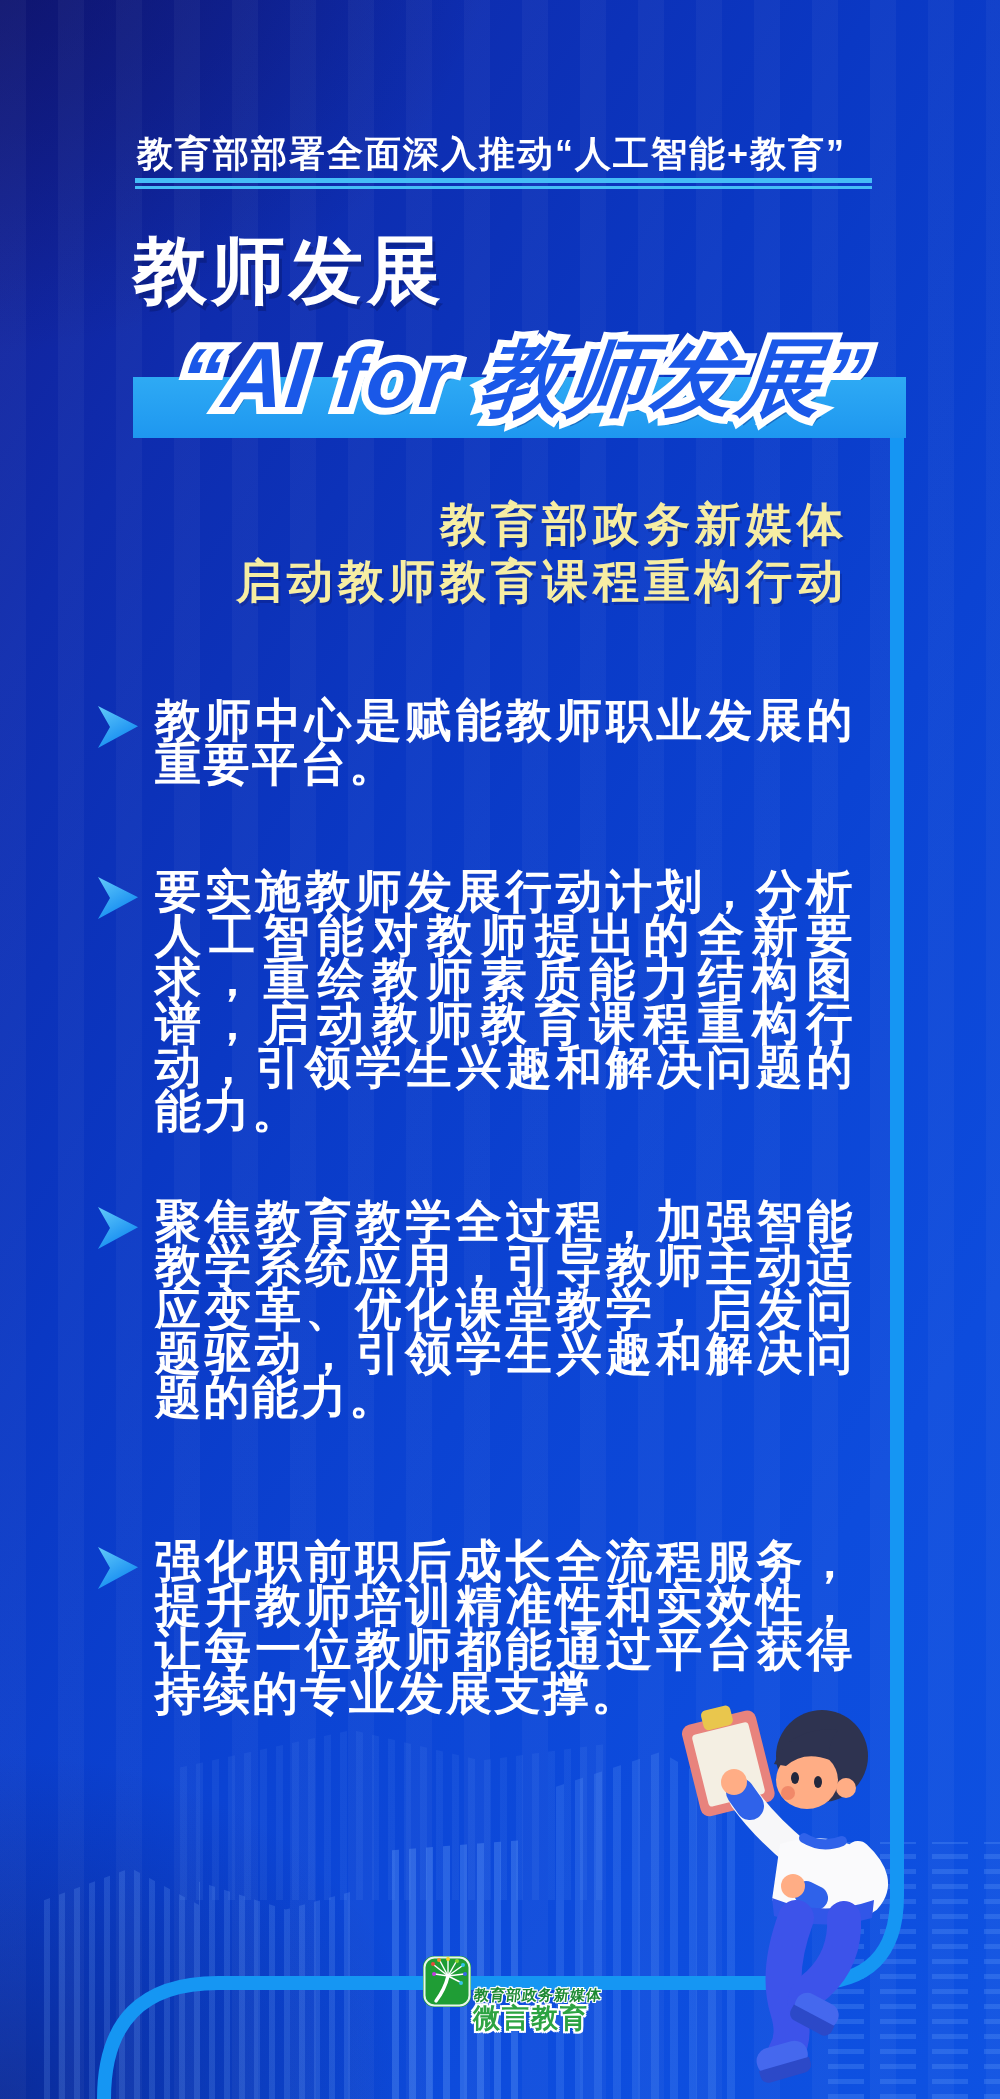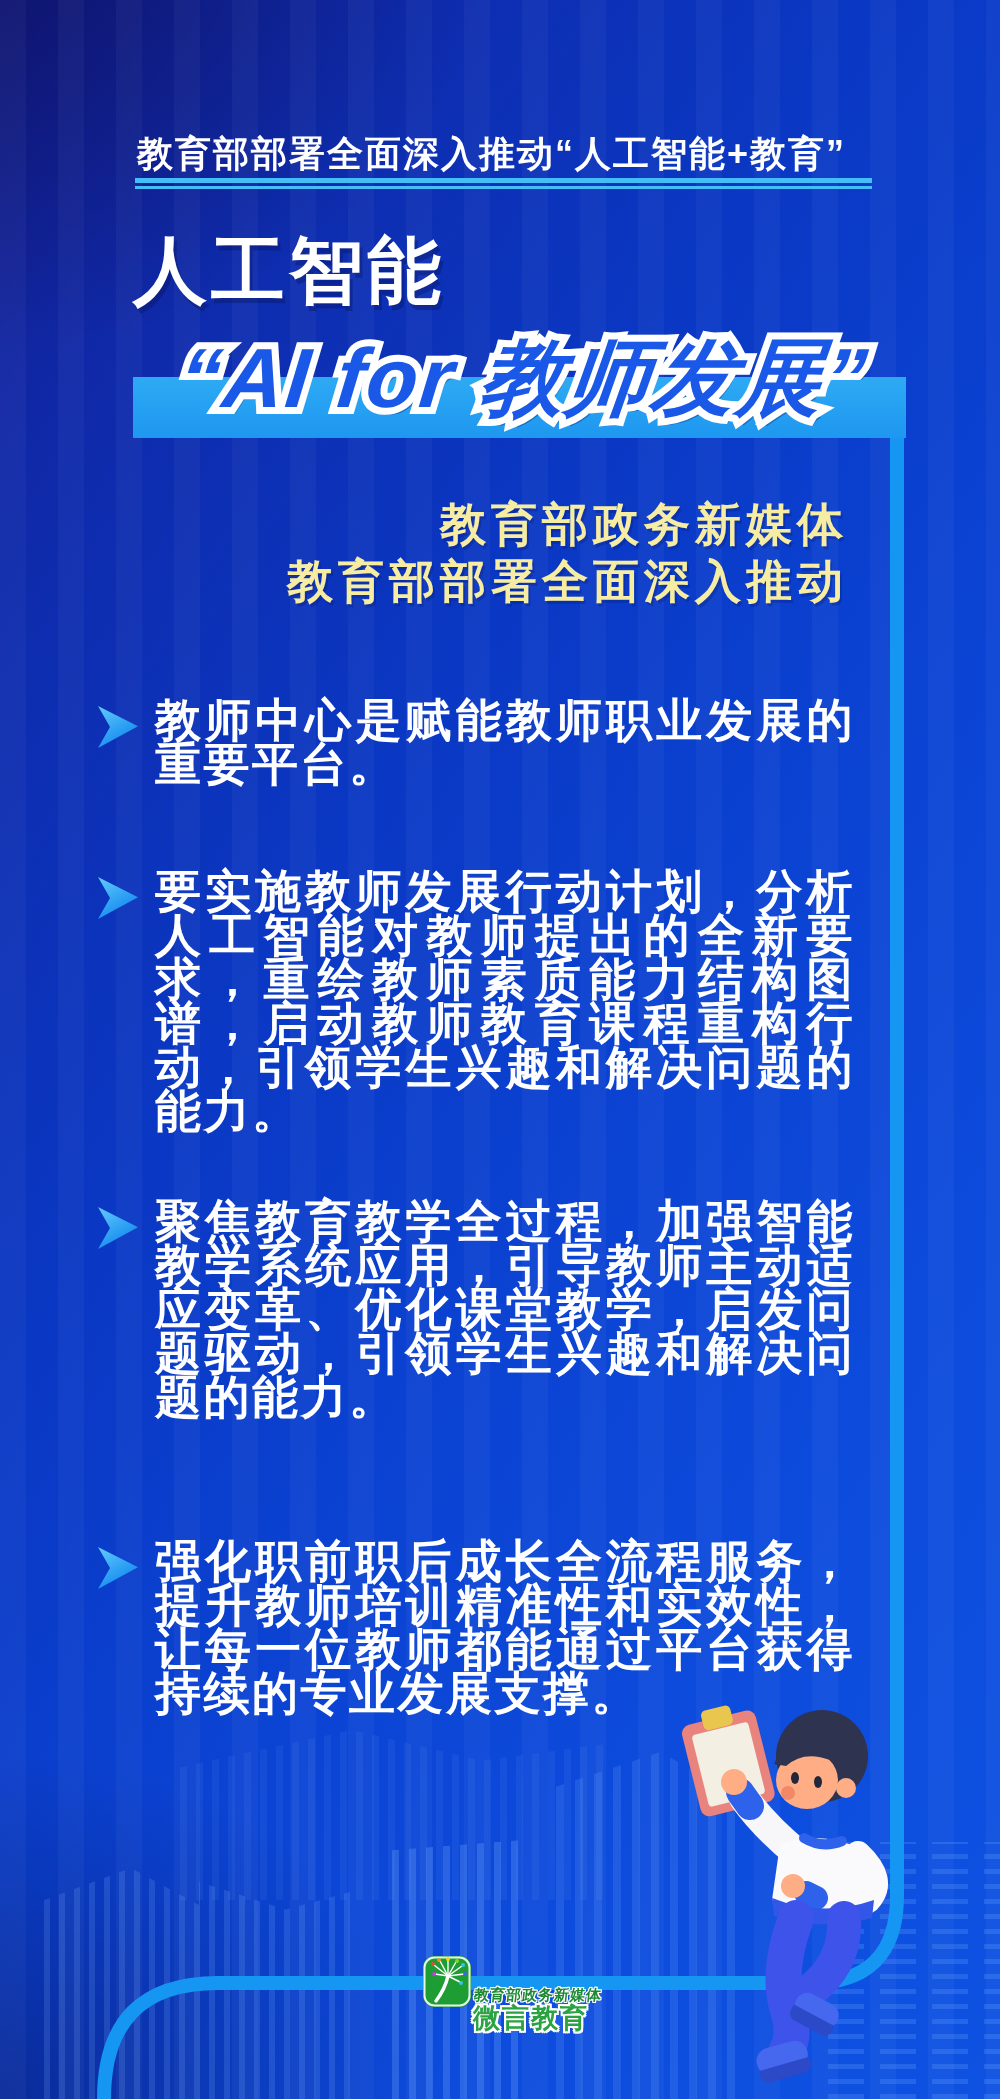--- a/index.html
+++ b/index.html
@@ -88,30 +88,30 @@
   <div class="bld bld-mid2"></div>
   <div class="bld bld-right"></div>
 
   <svg class="hookline" width="1000" height="2099" viewBox="0 0 1000 2099">
     <path d="M897 436 V1896 Q897 1983 810 1983 H218 Q104 1983 104 2099" fill="none" stroke="#1596f3" stroke-width="14"></path>
   </svg>
 
   <div class="kicker">教育部部署全面深入推动“人工智能+教育”</div>
   <div class="kicker-underline"></div>
 
-  <div class="main-title">人工智能</div>
+  <div class="main-title">教师发展</div>
 
   <div class="banner"></div>
   <div class="banner-text-wrap">
     <span class="banner-stroke">“AI for 教师发展”</span>
     <span class="banner-fill">“AI for 教师发展”</span>
   </div>
 
   <div class="subtitle subtitle-1">教育部政务新媒体</div>
-  <div class="subtitle subtitle-2">教育部部署全面深入推动</div>
+  <div class="subtitle subtitle-2">启动教师教育课程重构行动</div>
 
   <div class="bullet b1">
     <div class="arrow"></div>
     <div class="bullet-text">教师中心是赋能教师职业发展的重要平台。</div>
   </div>
   <div class="bullet b2">
     <div class="arrow"></div>
     <div class="bullet-text">要实施教师发展行动计划，分析人工智能对教师提出的全新要求，重绘教师素质能力结构图谱，启动教师教育课程重构行动，引领学生兴趣和解决问题的能力。</div>
   </div>
   <div class="bullet b3">

